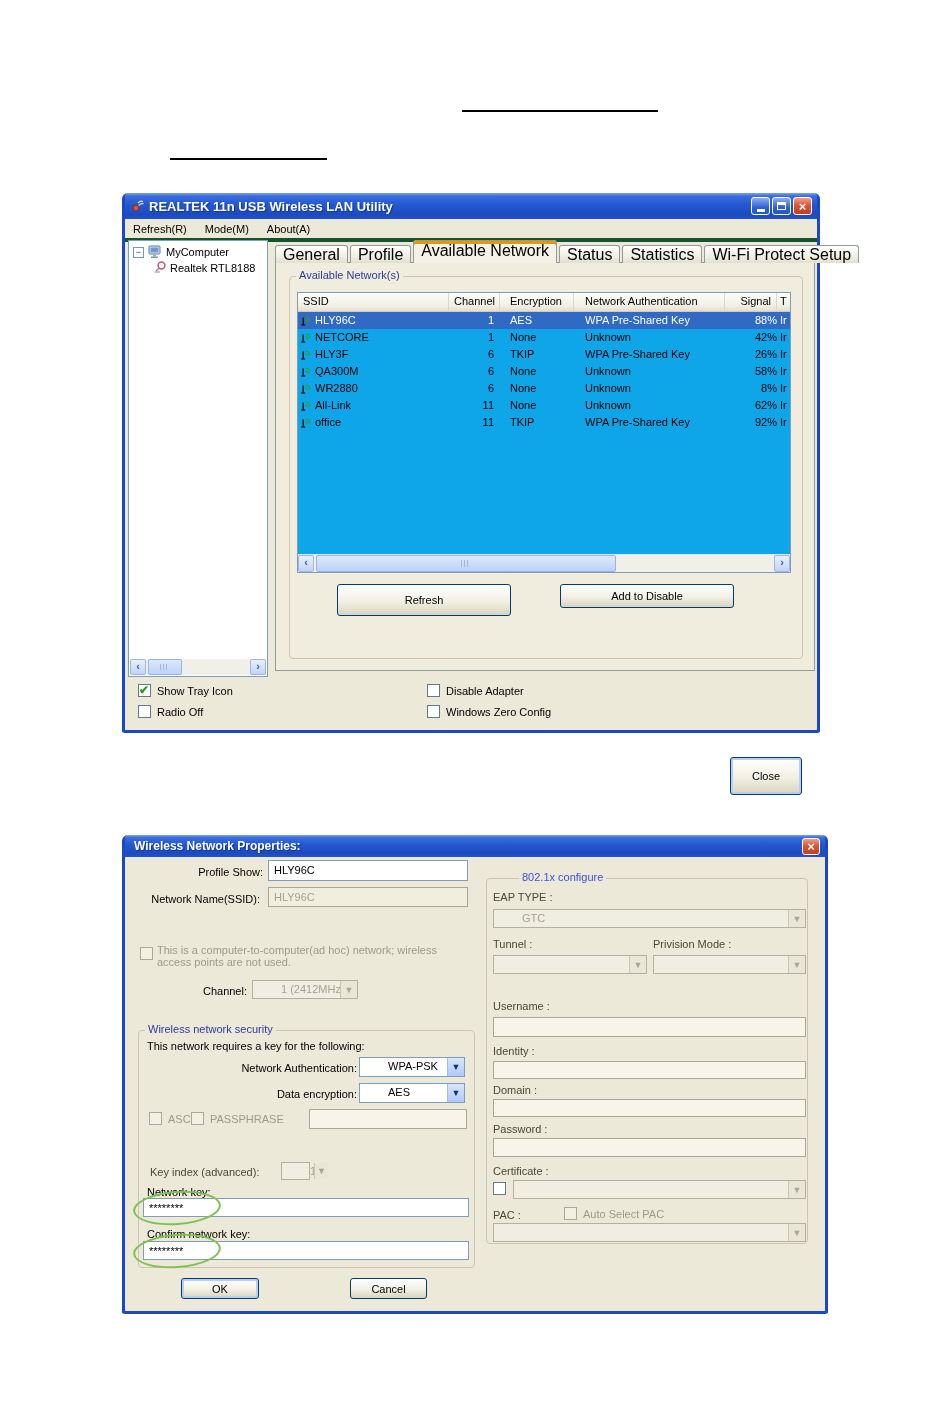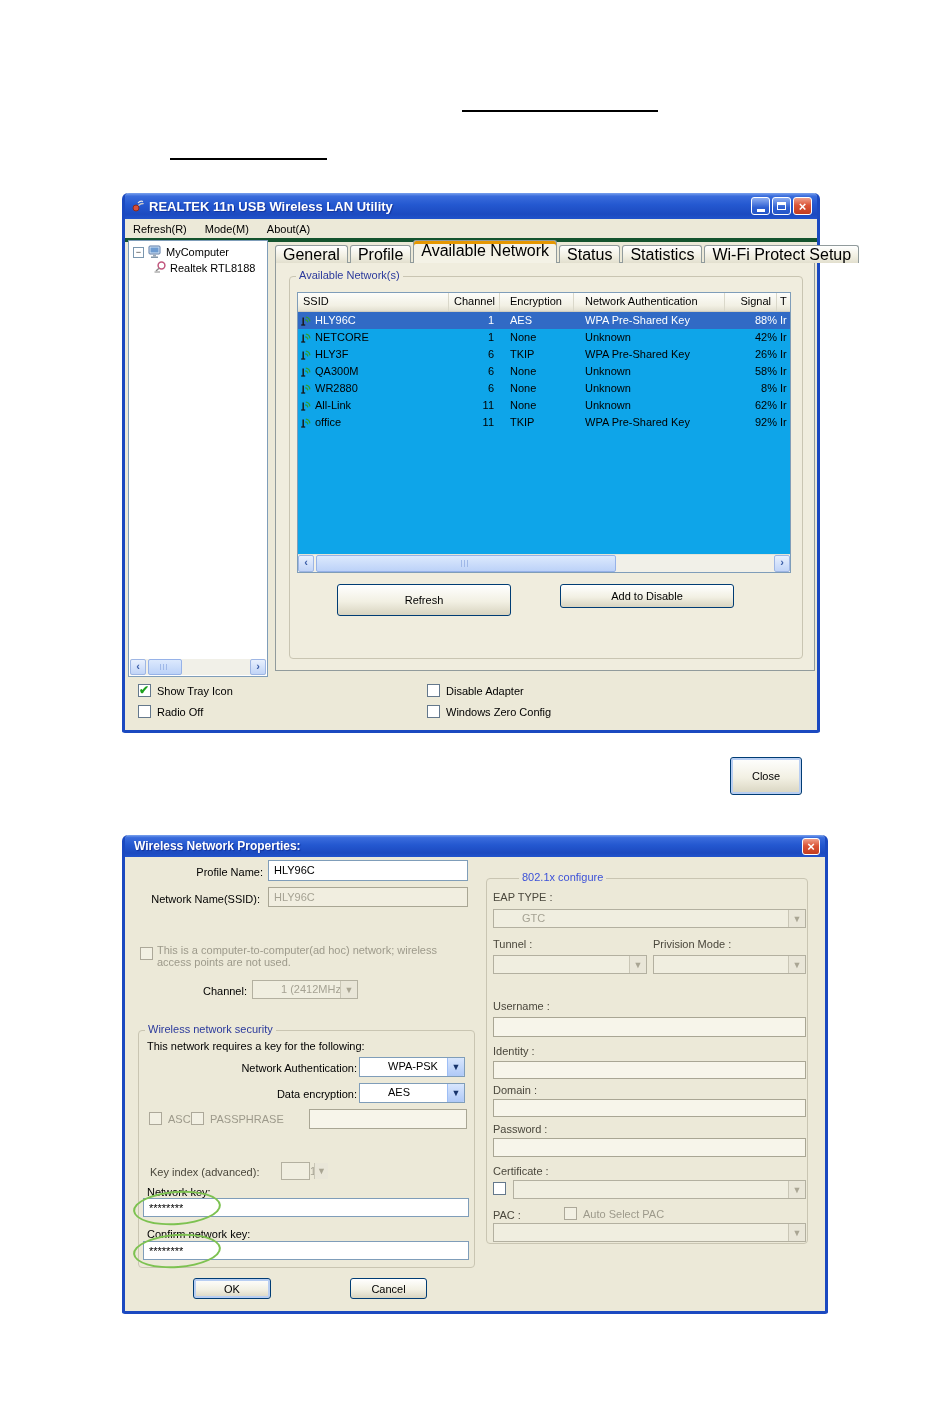--- a/index.html
+++ b/index.html
@@ -330,21 +330,21 @@
 </div>
 
 <div class="win" id="win2">
   <div class="tbar small">
     <span class="ttext">Wireless Network Properties:</span>
     <span class="tbtns">
         <span class="tb cls" style="width:18px;height:17px;">×</span>
       </span>
   </div>
 
-  <span class="lbl r" style="left:20px;top:31px;width:118px;">Profile Name:</span>
+  <span class="lbl r" style="left:20px;top:31px;width:118px;">Profile Show:</span>
   <div class="fld" style="left:143px;top:25px;width:200px;height:21px;">HLY96C</div>
 
   <span class="lbl r" style="left:14px;top:58px;width:121px;">Network Name(SSID):</span>
   <div class="fld dis" style="left:143px;top:52px;width:200px;height:20px;">HLY96C</div>
 
   <div class="cbrow" style="left:15px;top:112px;">
     <span class="cbbox dis"></span>
   </div>
   <div class="lbl graytext" style="left:32px;top:109px;width:300px;white-space:normal;line-height:12px;">This is a computer-to-computer(ad hoc) network; wireless access points are not used.</div>
 
@@ -388,21 +388,21 @@
 
     <span class="lbl" style="left:8px;top:155px;">Network key:</span>
     <div class="fld" style="left:4px;top:167px;width:326px;height:19px;">********</div>
     <span class="lbl" style="left:8px;top:197px;">Confirm network key:</span>
     <div class="fld" style="left:4px;top:210px;width:326px;height:19px;">********</div>
 
     <div class="ellipse" style="left:-6px;top:160px;width:84px;height:30px;"></div>
     <div class="ellipse" style="left:-6px;top:203px;width:84px;height:30px;"></div>
   </div>
 
-  <button class="xpbtn default" style="left:68px;top:443px;width:78px;height:21px;">OK</button>
+  <button class="xpbtn default" style="left:56px;top:443px;width:78px;height:21px;">OK</button>
   <button class="xpbtn" style="left:225px;top:443px;width:77px;height:21px;">Cancel</button>
 
   <div class="groupbox gb-face2" style="left:361px;top:43px;width:322px;height:366px;">
     <span class="gb-label" style="left:32px;background:#ECE9D8;color:#3C51D8;">802.1x configure</span>
 
     <span class="lbl dimtext" style="left:6px;top:12px;">EAP TYPE :</span>
     <div class="combo dis" style="left:6px;top:30px;width:313px;height:19px;">
       <span class="val">GTC</span>
       <span class="arrow">▼</span>
     </div>

